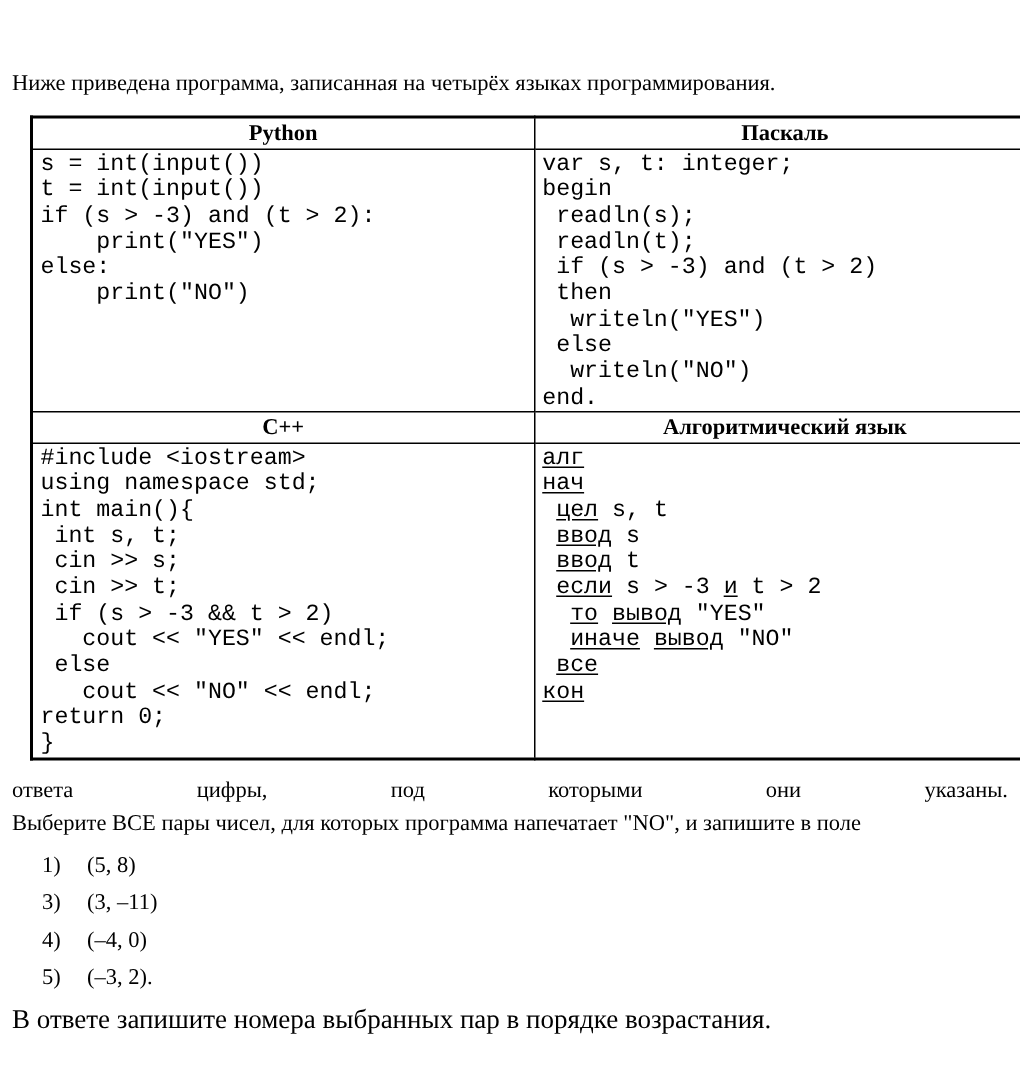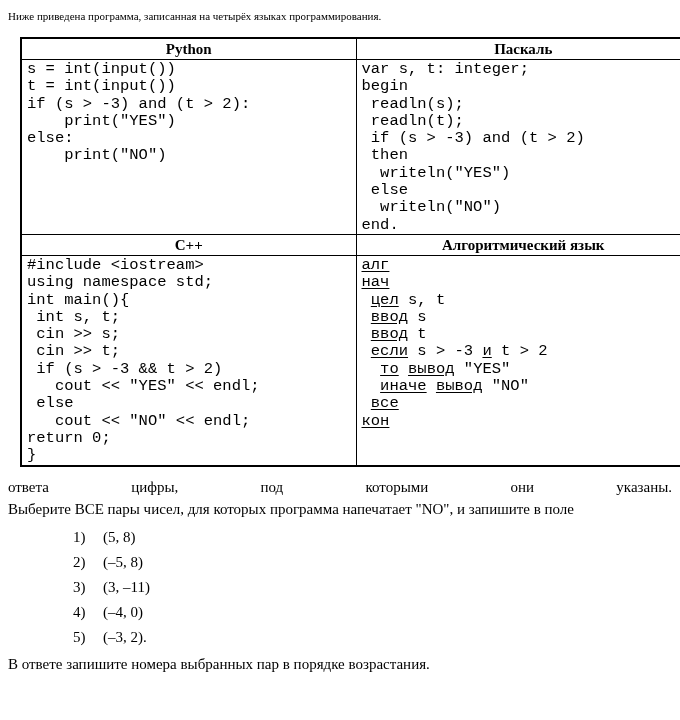--- a/index.html
+++ b/index.html
@@ -8,21 +8,21 @@
     width: 680px; height: 720px;
     background: #ffffff;
     overflow: hidden;
   }
   body {
     font-family: "Liberation Serif", serif;
     color: #000000;
   }
   .page { padding: 6px 8px 0 8px; }
 
-  .intro { font-size: 11px; line-height: 20px; }
+  .intro { font-size: 15px; line-height: 20px; margin-top: 40px; }
 
   table.code-table {
     border-collapse: collapse;
     table-layout: fixed;
     width: 672px;
     margin: 11px 0 0 12px;
     border: 2px solid #000;
   }
   .code-table th, .code-table td { border: 1px solid #000; padding: 0; }
   .code-table th {
@@ -46,24 +46,24 @@
     white-space: pre;
   }
   pre.code u { text-underline-offset: 2px; }
 
   .question { margin-top: 9px; font-size: 15px; }
   .question .rline { line-height: 22px; }
   .question .rline:not(:last-child) { text-align: justify; text-align-last: justify; }
   .question b { font-weight: bold; }
 
   .options { margin: 8px 0 0 20px; font-size: 15px; }
-  .option-row { line-height: 19px; margin-bottom: 6px; margin-left: 45px; }
+  .option-row { line-height: 19px; margin-bottom: 6px; }
   .opt-num { display: inline-block; width: 30px; }
 
-  .outro { margin-top: 7px; font-size: 15px; line-height: 20px; }
+  .outro { margin-top: 7px; font-size: 18px; line-height: 20px; }
 </style>
 </head>
 <body>
 
 <div class="page">
 
   <div class="intro">Ниже приведена программа, записанная на четырёх языках программирования.</div>
 
   <table class="code-table">
     <tbody>
@@ -130,21 +130,20 @@
 
   <div class="question">
     <div class="par">
         <div class="rline">ответа цифры, под которыми они указаны.</div>
         <div class="rline">Выберите ВСЕ пары чисел, для которых программа напечатает "NO", и запишите в поле</div>
       </div>
   </div>
 
   <div class="options">
       <div class="option-row"><span class="opt-num">1)</span><span class="opt-val">(5, 8)</span></div>
-      <div class="option-row"><span class="opt-num">2)</span><span class="opt-val">(–5, 8)</span></div>
       <div class="option-row"><span class="opt-num">3)</span><span class="opt-val">(3, –11)</span></div>
       <div class="option-row"><span class="opt-num">4)</span><span class="opt-val">(–4, 0)</span></div>
       <div class="option-row"><span class="opt-num">5)</span><span class="opt-val">(–3, 2).</span></div>
     </div>
 
   <div class="outro">В ответе запишите номера выбранных пар в порядке возрастания.</div>
 
 </div>
 
 </body></html>

